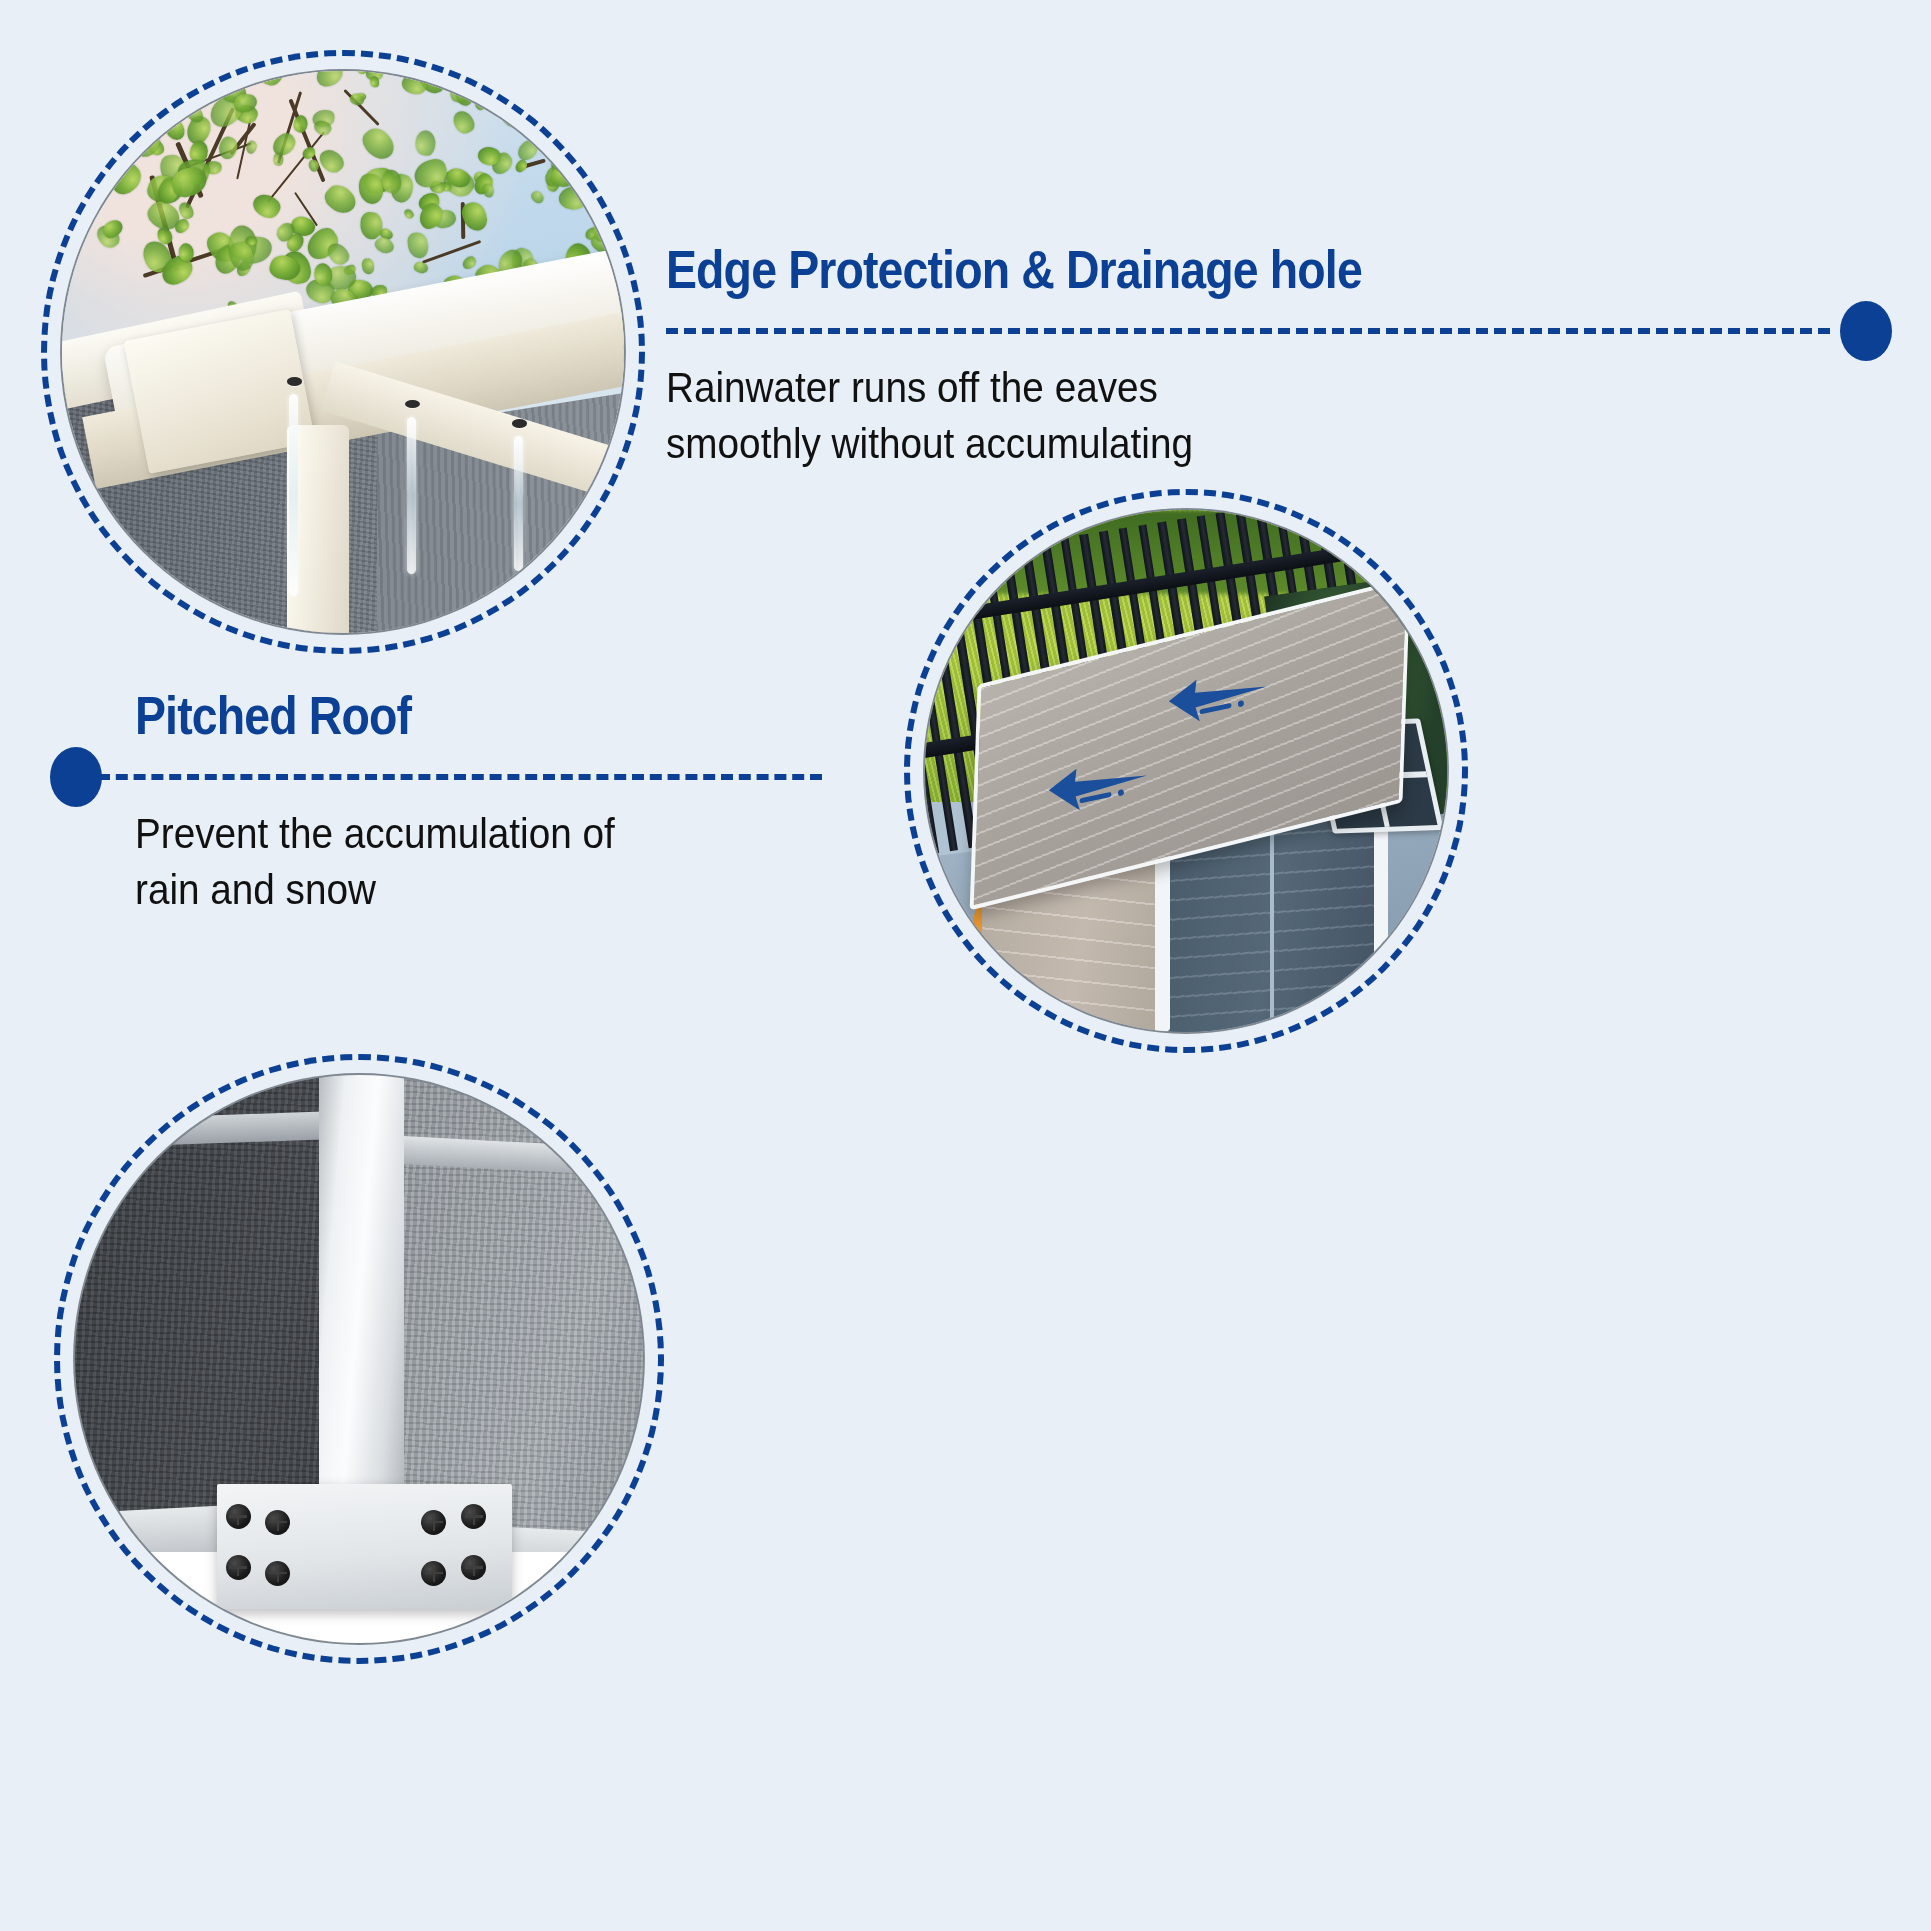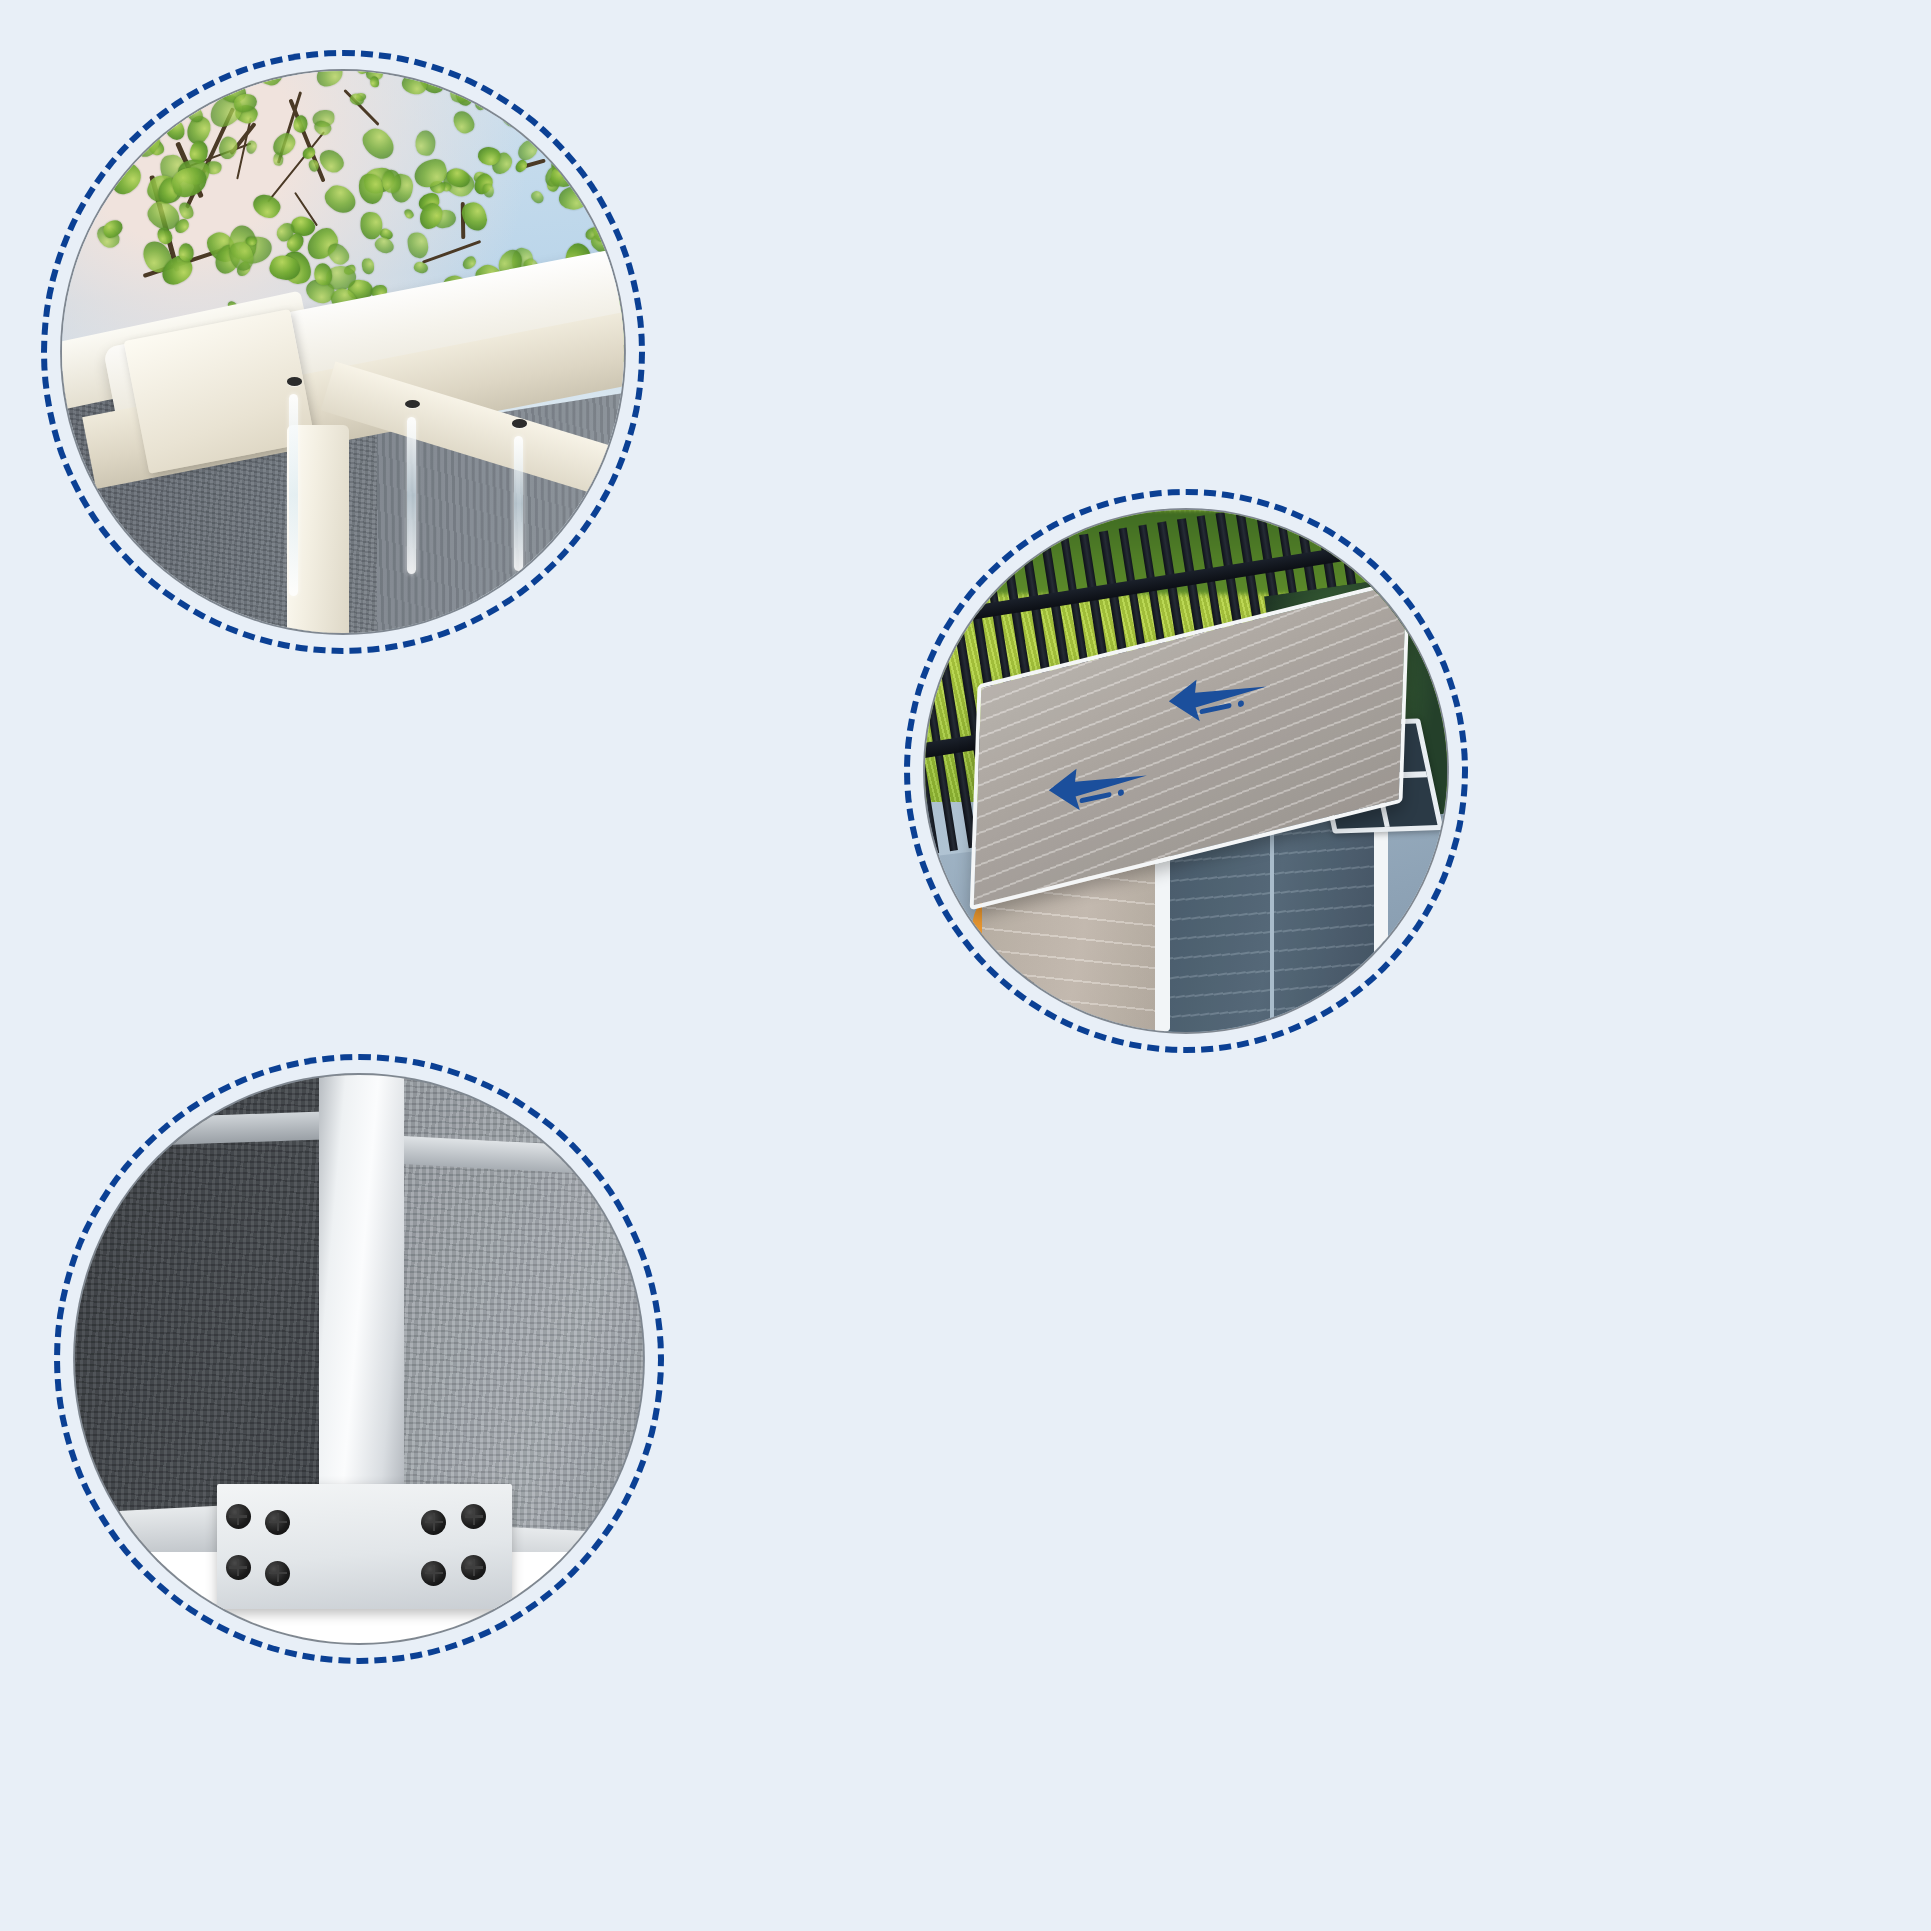--- a/index.html
+++ b/index.html
@@ -517,20 +517,31 @@
       <div class="p1-hole" style="left:61%;top:58.5%;"></div>
       <div class="p1-hole" style="left:80%;top:62%;"></div>
 
       <div class="p1-water" style="left:40.4%;top:57.5%;height:36%;"></div>
       <div class="p1-water" style="left:61.4%;top:61.5%;height:28%;"></div>
       <div class="p1-water" style="left:80.4%;top:65%;height:24%;"></div>
     </div>
     <div class="ring"></div>
   </div>
 
+  <div class="block" style="left:666px;top:241px;width:1226px;">
+    <div class="blk-title left">Edge Protection &amp; Drainage hole</div>
+    <div class="rule" style="margin-top:13.5px;">
+      <div class="dash" style="left:0;right:62px;"></div>
+      <div class="dot" style="right:0;"></div>
+    </div>
+    <div class="blk-body left" style="margin-top:9.7px;">
+      <div>Rainwater runs off the eaves</div>
+      <div>smoothly without accumulating</div>
+    </div>
+  </div>
 
   <div class="bubble" style="left:904px;top:489px;width:564px;height:564px;">
     <div class="photo">
       <div class="p2-sky layer"></div>
       <div class="p2-grass layer"></div>
       <div class="p2-hedge layer"></div>
       <div class="p2-fence" id="fence1">
           <i style="left: 0%;"></i>
           <i style="left: 3.5%;"></i>
           <i style="left: 7%;"></i>
@@ -594,20 +605,31 @@
         <svg width="114" height="50" viewBox="0 0 118 52">
           <path d="M8 20 L38 4 L36 17 L112 26 L36 32 L40 47 Z" fill="#1b4f9c"></path>
           <rect x="40" y="35" width="34" height="5" rx="2.5" fill="#1b4f9c"></rect>
           <circle cx="84" cy="38" r="3.2" fill="#1b4f9c"></circle>
         </svg>
       </div>
     </div>
     <div class="ring"></div>
   </div>
 
+  <div class="block" style="left:50px;top:687px;width:772px;">
+    <div class="blk-title left" style="margin-left:85px;">Pitched Roof</div>
+    <div class="rule" style="margin-top:13.5px;">
+      <div class="dot" style="left:0;"></div>
+      <div class="dash" style="left:48px;right:0;"></div>
+    </div>
+    <div class="blk-body left" style="margin-top:9.7px;margin-left:85px;">
+      <div>Prevent the accumulation of</div>
+      <div>rain and snow</div>
+    </div>
+  </div>
 
   <div class="bubble" style="left:54px;top:1054px;width:610px;height:610px;">
     <div class="photo">
       <div class="p3-bg layer"></div>
       <div class="p3-wallL layer"></div>
       <div class="p3-wallR layer"></div>
       <div class="p3-capL layer"></div>
       <div class="p3-capR layer"></div>
       <div class="p3-sillL layer"></div>
       <div class="p3-sillR layer"></div>

